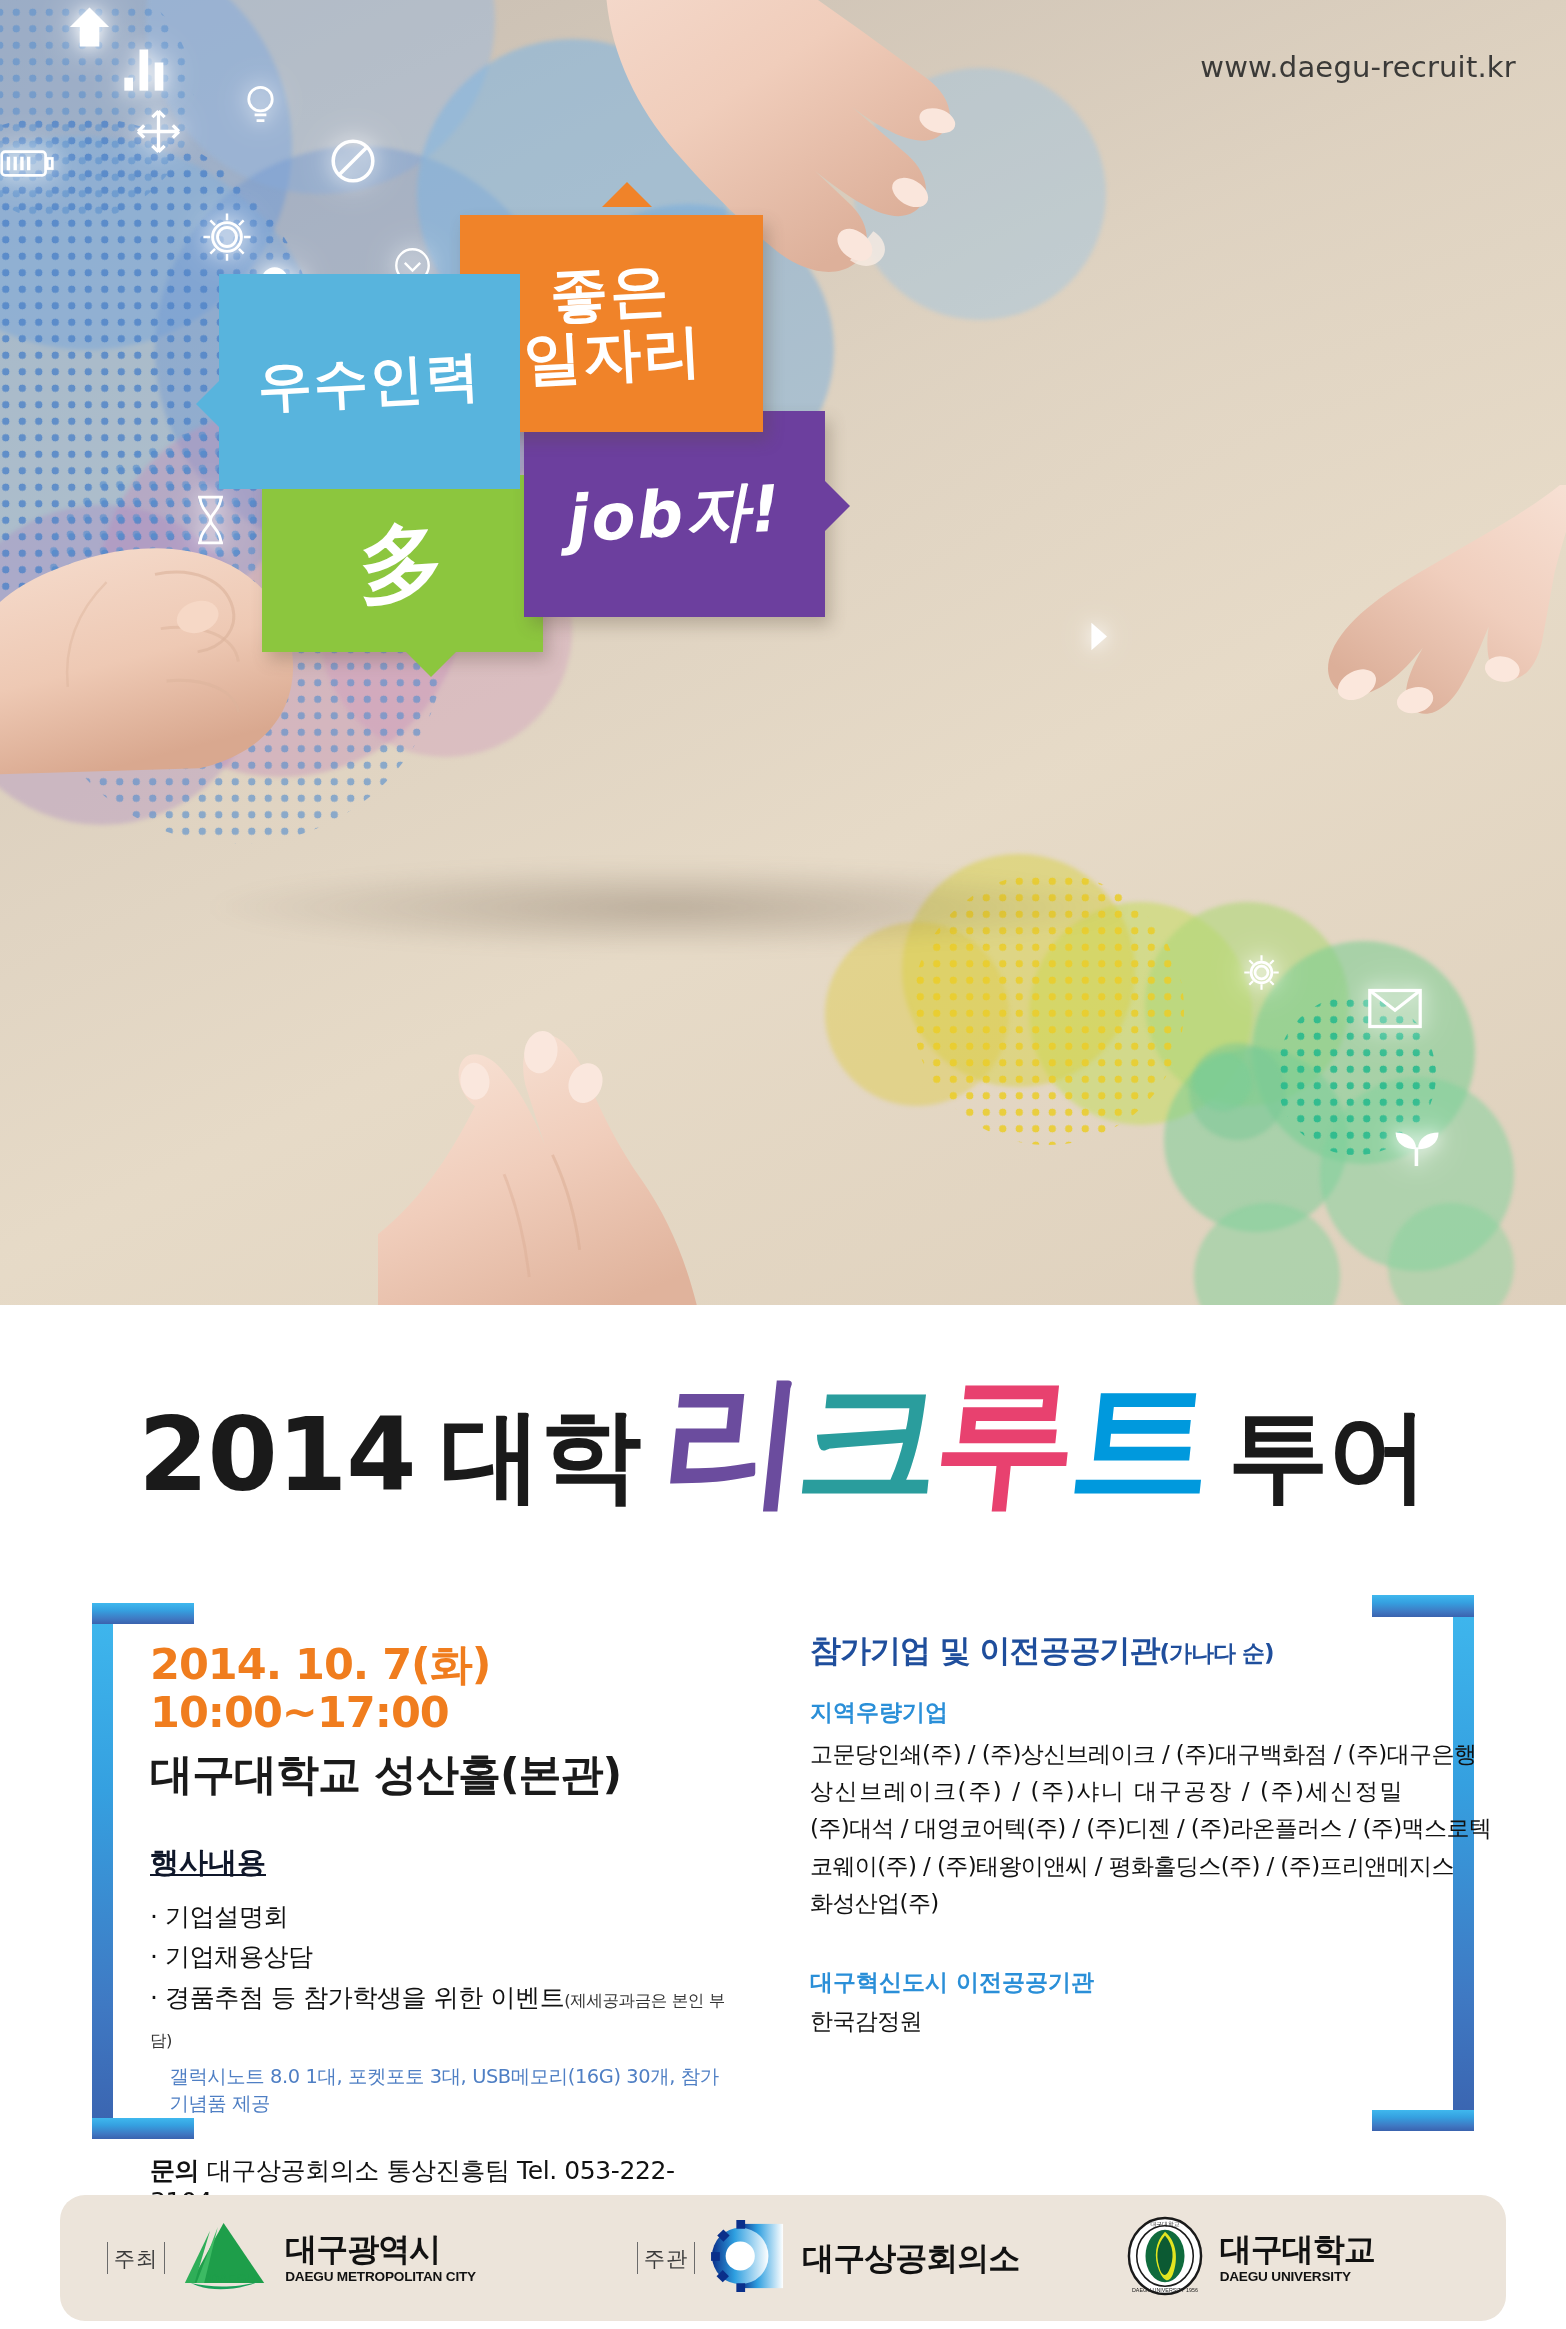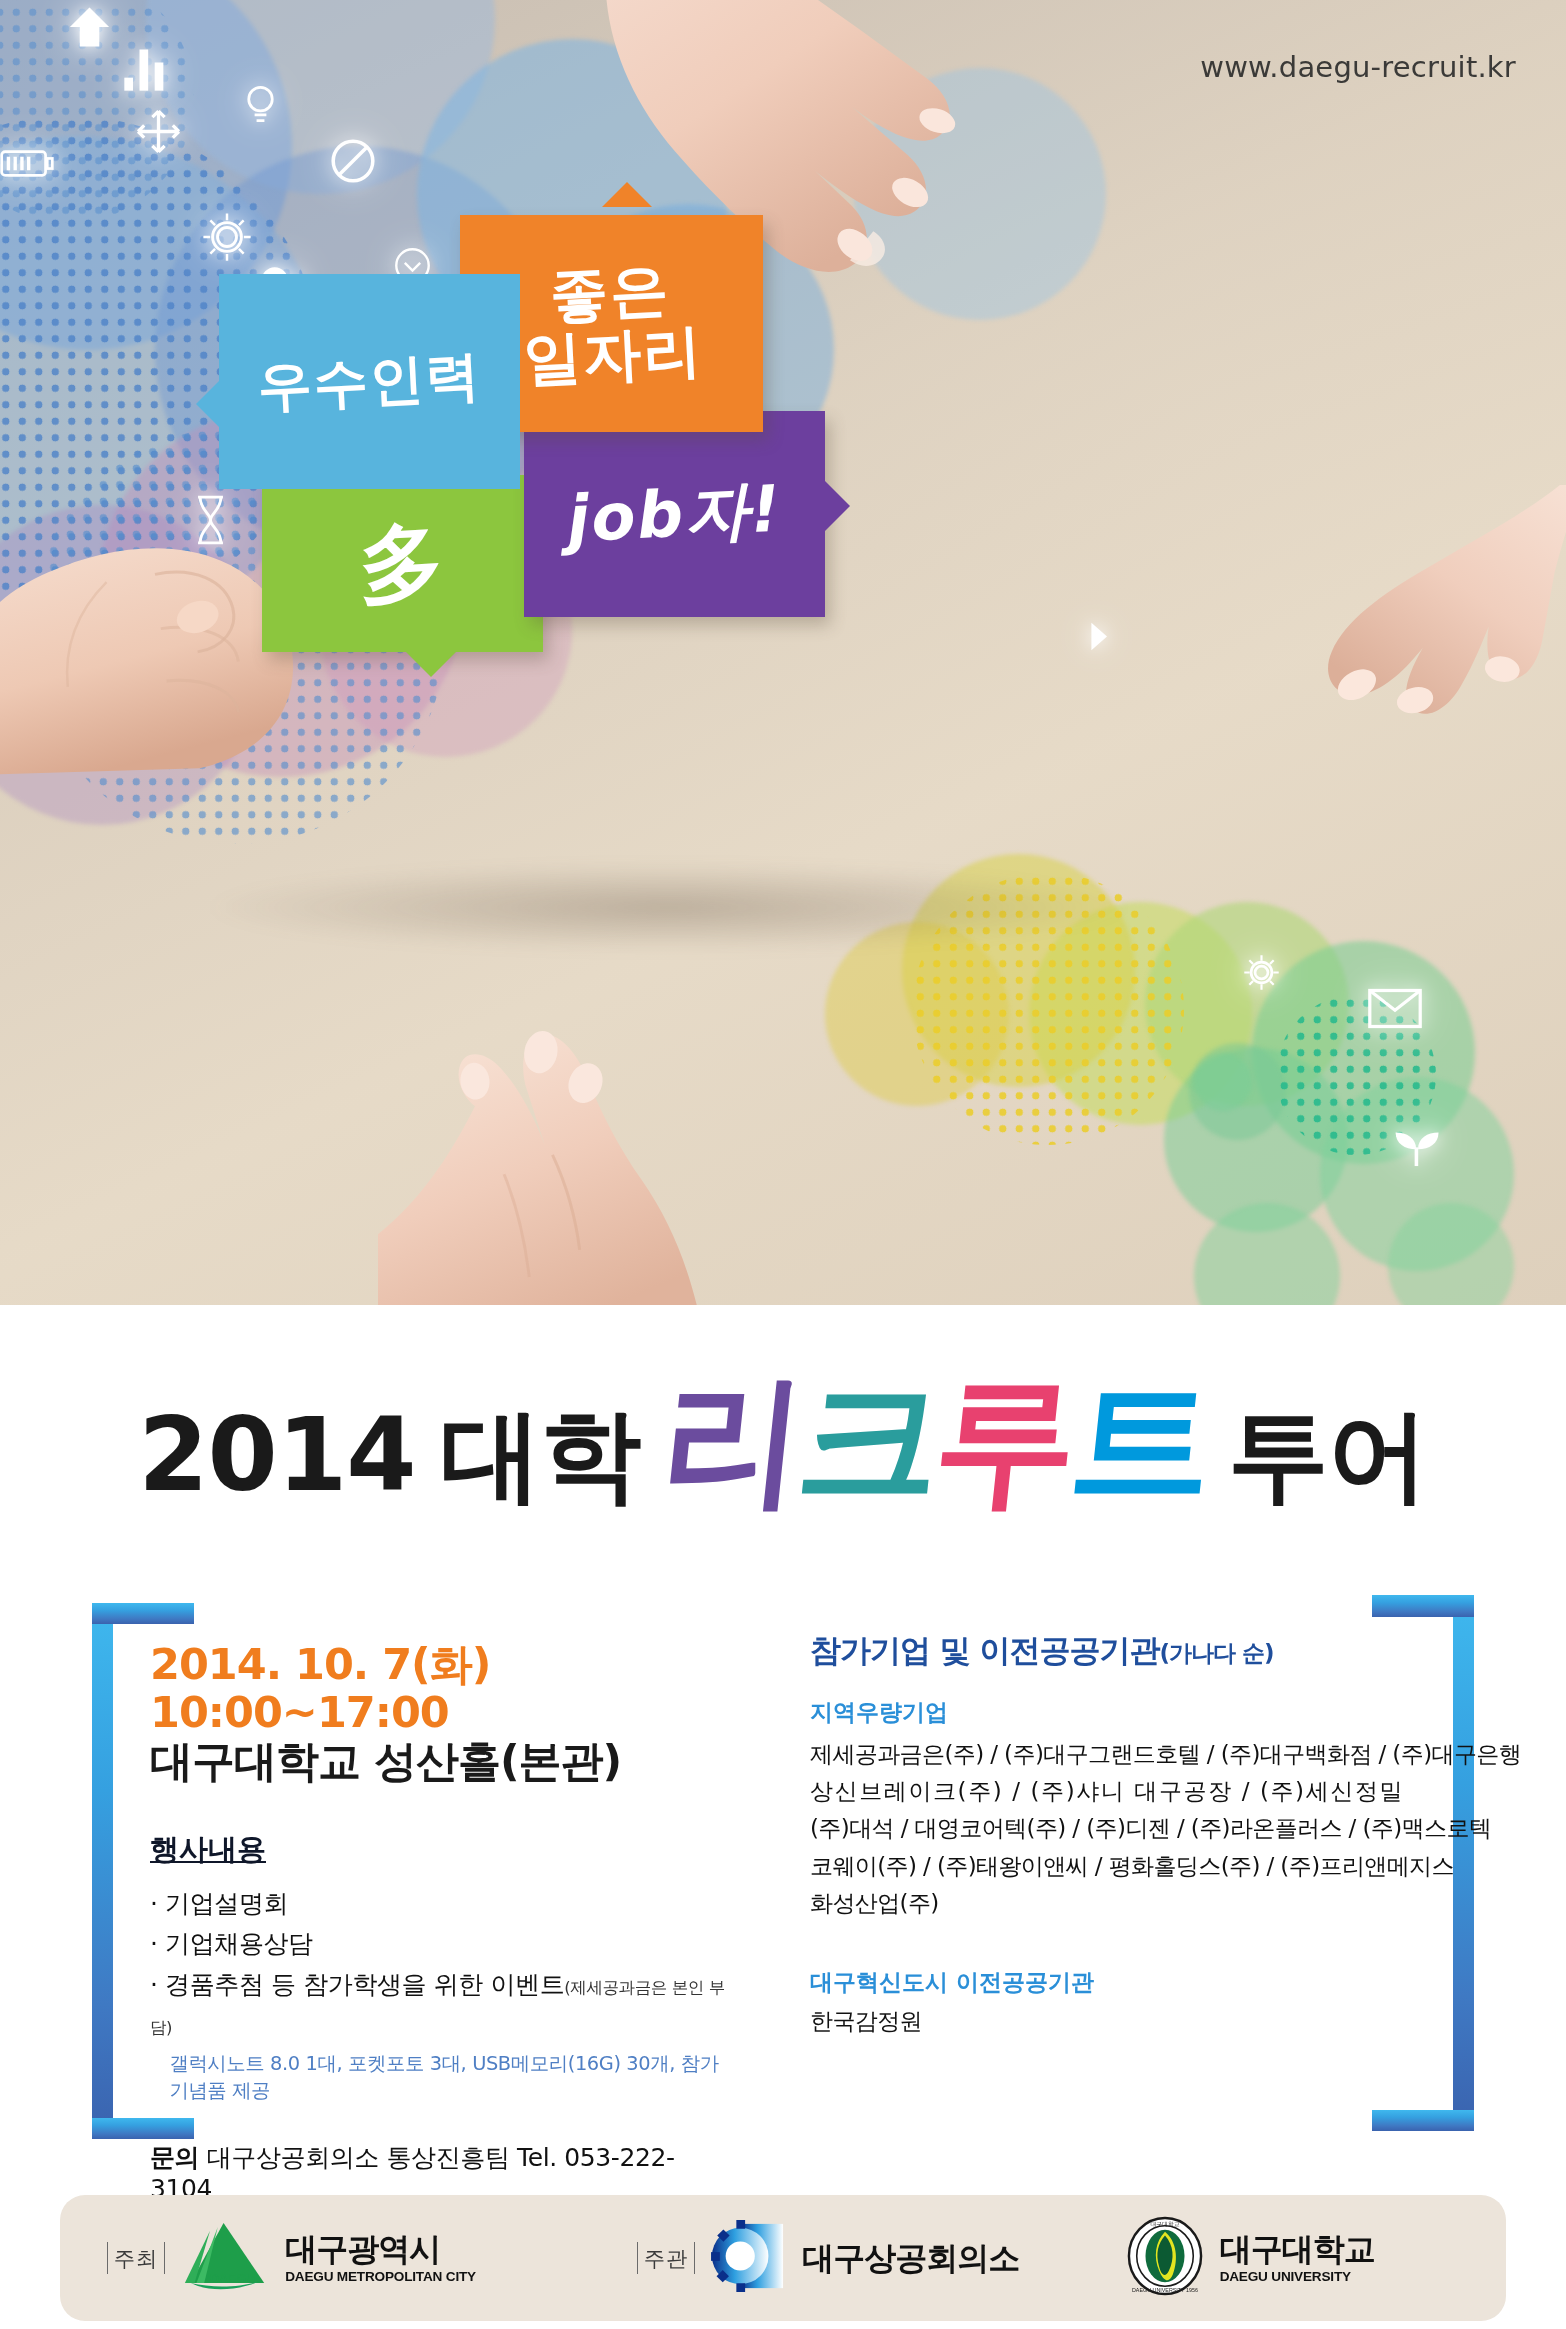--- a/index.html
+++ b/index.html
@@ -121,21 +121,21 @@
 
   .col-left  { position:absolute; left:150px; top:37px; width:582px; }
   .col-right { position:absolute; left:810px; top:27px; width:602px; }
 
   .date-line {
     color:#f07d1e; font-weight:700; font-size:43px; line-height:1.12;
     font-family:"DejaVu Sans",sans-serif; letter-spacing:-1px;
   }
   .venue-line {
     color:#1a1a1a; font-weight:700; font-size:43px; line-height:1.18;
-    font-family:"DejaVu Sans",sans-serif; letter-spacing:-1px; margin-top:0;
+    font-family:"DejaVu Sans",sans-serif; letter-spacing:-1px; margin-top:13px;
   }
   .sec-head {
     color:#0f172a; font-weight:700; font-size:29px; margin-top:43px;
     font-family:"DejaVu Sans",sans-serif;
     text-decoration:underline;
   }
   .bullets { margin-top:13.6px; }
   .bullet {
     font-size:25px; color:#111; line-height:1.62; font-weight:500;
     font-family:"DejaVu Sans",sans-serif; letter-spacing:-0.4px;
@@ -469,21 +469,21 @@
     </div>
   </div>
 
   <div class="col-right">
     <div class="r-title">
       <span>참가기업 및 이전공공기관</span><span class="small">(가나다 순)</span>
     </div>
 
     <div class="r-sub">지역우량기업</div>
     <div class="r-list">
-      <div class="r-line">제세공과금은(주) / (주)대구그랜드호텔 / (주)대구백화점 / (주)대구은행</div>
+      <div class="r-line">고문당인쇄(주) / (주)상신브레이크 / (주)대구백화점 / (주)대구은행</div>
       <div class="r-line" style="letter-spacing:1.6px;">상신브레이크(주) / (주)샤니 대구공장 / (주)세신정밀</div>
       <div class="r-line">(주)대석 / 대영코어텍(주) / (주)디젠 / (주)라온플러스 / (주)맥스로텍</div>
       <div class="r-line">코웨이(주) / (주)태왕이앤씨 / 평화홀딩스(주) / (주)프리앤메지스</div>
       <div class="r-line">화성산업(주)</div>
     </div>
 
     <div class="r-sub2">대구혁신도시 이전공공기관</div>
     <div class="r-line2">한국감정원</div>
   </div>
 </div>

